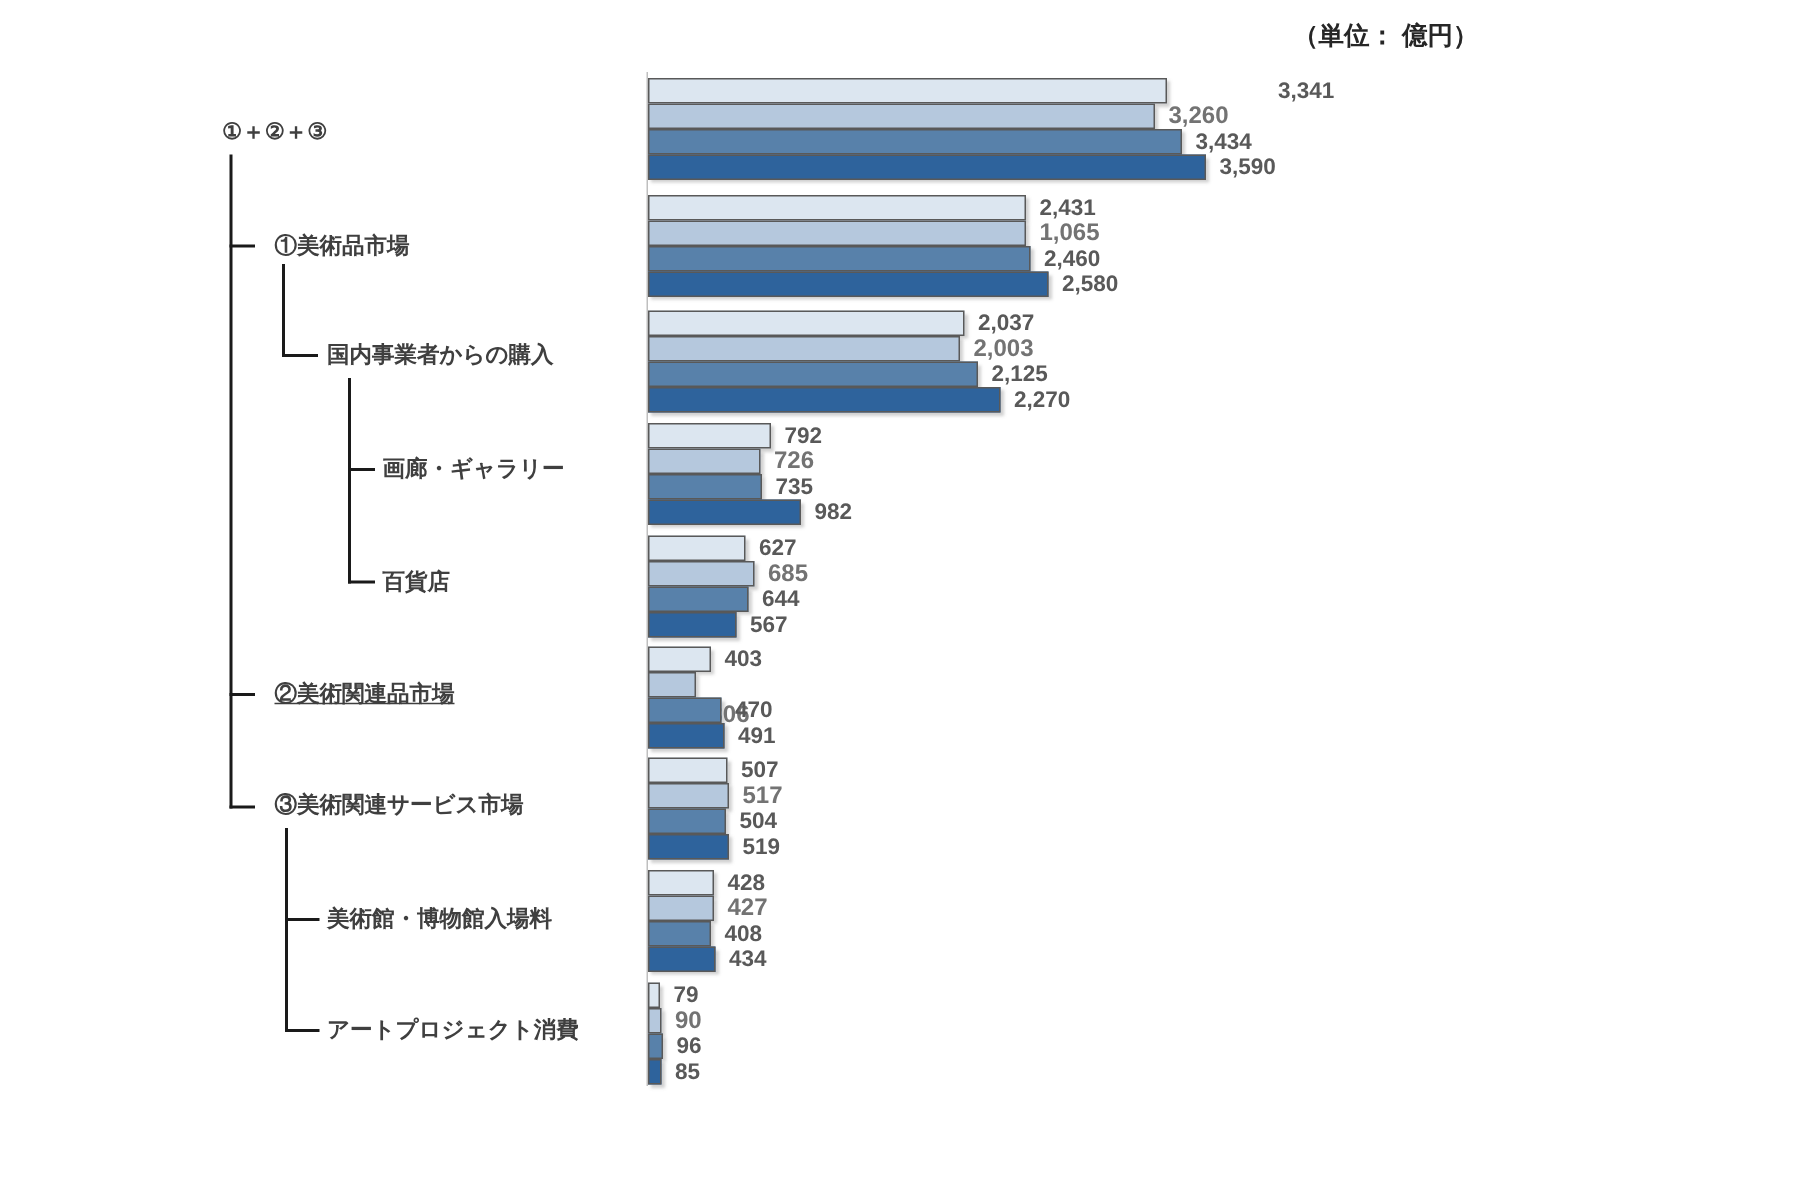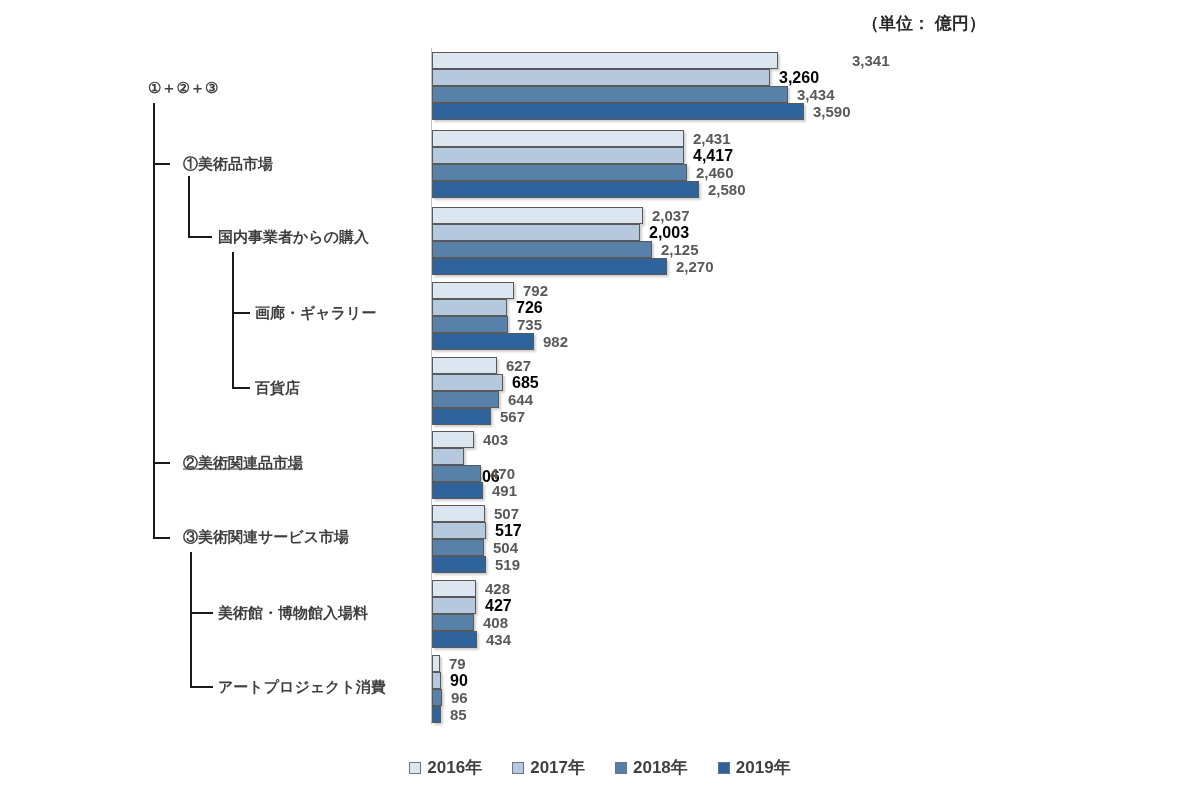--- a/index.html
+++ b/index.html
@@ -33,21 +33,21 @@
   .bar {
     position: absolute; box-sizing: border-box;
     border: 1px solid #595959;
     box-shadow: 2px 2px 2px rgba(120,120,120,0.35);
   }
 
   .value-label {
     position: absolute; font-size: 15px; font-weight: bold;
     color: #595959; white-space: nowrap; line-height: 17px;
   }
-  .value-label.emph { color: #000000; font-size: 16px; }
+  .value-label.emph { color: #737373; font-size: 16px; }
 
   .legend {
     position: absolute; left: 0; top: 756px; width: 1200px;
     display: flex; justify-content: center; align-items: center;
     gap: 30px;
   }
   .legend-item { display: flex; align-items: center; }
   .legend-swatch {
     width: 12px; height: 12px; box-sizing: border-box;
     border: 1px solid #62778c; margin-right: 6px;
@@ -90,21 +90,21 @@
       <span class="value-label" style="left: 817px; top: 52px; margin-left: 35px;">3,341</span>
       <div class="bar" style="left: 432px; top: 69px; width: 338px; height: 17px; background: rgb(181, 200, 221);"></div>
       <span class="value-label emph" style="left: 779px; top: 69px;">3,260</span>
       <div class="bar" style="left: 432px; top: 86px; width: 356px; height: 17px; background: rgb(88, 129, 170);"></div>
       <span class="value-label" style="left: 797px; top: 86px;">3,434</span>
       <div class="bar" style="left: 432px; top: 103px; width: 372px; height: 17px; background: rgb(46, 99, 156);"></div>
       <span class="value-label" style="left: 813px; top: 103px;">3,590</span>
       <div class="bar" style="left: 432px; top: 130px; width: 252px; height: 17px; background: rgb(220, 230, 240);"></div>
       <span class="value-label" style="left: 693px; top: 130px;">2,431</span>
       <div class="bar" style="left: 432px; top: 147px; width: 252px; height: 17px; background: rgb(181, 200, 221);"></div>
-      <span class="value-label emph" style="left: 693px; top: 147px;">4,417</span>
+      <span class="value-label emph" style="left: 693px; top: 147px;">1,065</span>
       <div class="bar" style="left: 432px; top: 164px; width: 255px; height: 17px; background: rgb(88, 129, 170);"></div>
       <span class="value-label" style="left: 696px; top: 164px;">2,460</span>
       <div class="bar" style="left: 432px; top: 181px; width: 267px; height: 17px; background: rgb(46, 99, 156);"></div>
       <span class="value-label" style="left: 708px; top: 181px;">2,580</span>
       <div class="bar" style="left: 432px; top: 207px; width: 211px; height: 17px; background: rgb(220, 230, 240);"></div>
       <span class="value-label" style="left: 652px; top: 207px;">2,037</span>
       <div class="bar" style="left: 432px; top: 224px; width: 208px; height: 17px; background: rgb(181, 200, 221);"></div>
       <span class="value-label emph" style="left: 649px; top: 224px;">2,003</span>
       <div class="bar" style="left: 432px; top: 241px; width: 220px; height: 17px; background: rgb(88, 129, 170);"></div>
       <span class="value-label" style="left: 661px; top: 241px;">2,125</span>
@@ -152,31 +152,13 @@
       <span class="value-label" style="left: 486px; top: 631px;">434</span>
       <div class="bar" style="left: 432px; top: 655px; width: 8px; height: 17px; background: rgb(220, 230, 240);"></div>
       <span class="value-label" style="left: 449px; top: 655px;">79</span>
       <div class="bar" style="left: 432px; top: 672px; width: 9px; height: 17px; background: rgb(181, 200, 221);"></div>
       <span class="value-label emph" style="left: 450px; top: 672px;">90</span>
       <div class="bar" style="left: 432px; top: 689px; width: 10px; height: 17px; background: rgb(88, 129, 170);"></div>
       <span class="value-label" style="left: 451px; top: 689px;">96</span>
       <div class="bar" style="left: 432px; top: 706px; width: 9px; height: 17px; background: rgb(46, 99, 156);"></div>
       <span class="value-label" style="left: 450px; top: 706px;">85</span>
     </div>
-  <div id="legend" class="legend">
-      <span class="legend-item">
-        <span class="legend-swatch" style="background: rgb(220, 230, 240);"></span>
-        <span class="legend-label">2016年</span>
-      </span>
-      <span class="legend-item">
-        <span class="legend-swatch" style="background: rgb(181, 200, 221);"></span>
-        <span class="legend-label">2017年</span>
-      </span>
-      <span class="legend-item">
-        <span class="legend-swatch" style="background: rgb(88, 129, 170);"></span>
-        <span class="legend-label">2018年</span>
-      </span>
-      <span class="legend-item">
-        <span class="legend-swatch" style="background: rgb(46, 99, 156);"></span>
-        <span class="legend-label">2019年</span>
-      </span>
-    </div>
 </div>
 
 </body></html>

